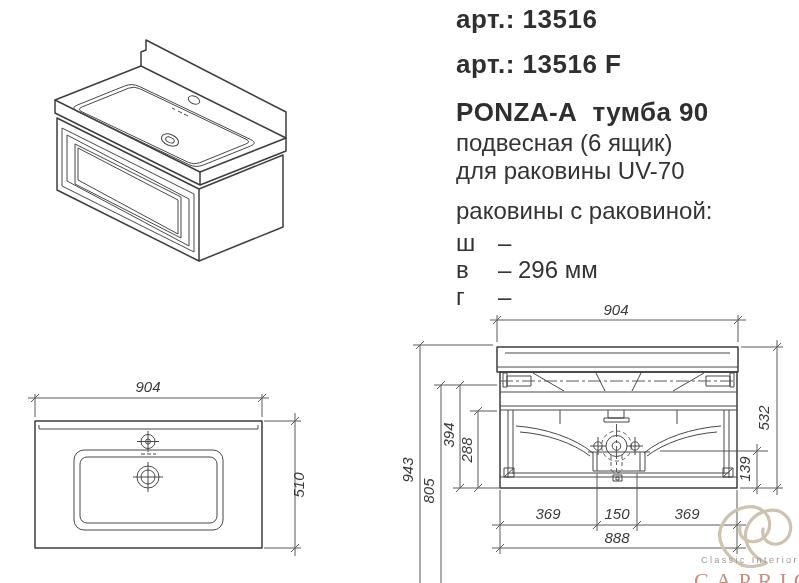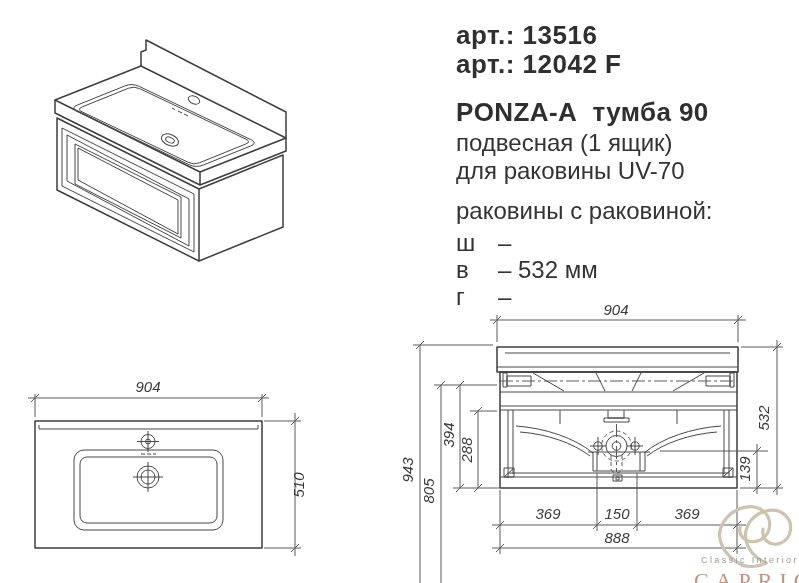--- a/index.html
+++ b/index.html
@@ -193,34 +193,34 @@
   </g>
 
   <g stroke="#cdc3ae" stroke-width="3.2" fill="none" stroke-linecap="round">
     <path d="M742,565 C724,556 714,538 723,523 C731,509 750,502 762,510 C773,518 772,534 760,540 C749,545 738,538 740,527"></path>
     <path d="M766,563 C749,555 741,539 748,525 C756,510 775,506 785,515 C794,523 792,538 781,543 C771,547 761,540 763,529"></path>
     <path d="M742,565 C750,568 760,566 766,563"></path>
   </g>
 </svg>
 
 <div class="textcol">
-  <div class="t-art" style="top:20px">арт.: 13516</div>
-  <div class="t-art" style="top:49px">арт.: 12042 F</div>
+  <div class="t-art" style="top:4px">арт.: 13516</div>
+  <div class="t-art" style="top:49px">арт.: 13516 F</div>
   <div class="t-title" style="top:97px">PONZA-A&nbsp; тумба 90</div>
-  <div class="t-body" style="top:129px">подвесная (1 ящик)</div>
+  <div class="t-body" style="top:129px">подвесная (6 ящик)</div>
   <div class="t-body" style="top:157px">для раковины UV-70</div>
   <div class="t-body" style="top:197px">раковины с раковиной:</div>
   <div class="size-row" style="top:229px">
     <span class="size-key">ш</span>
       <span class="size-dash">–</span>
   </div>
   <div class="size-row" style="top:256px">
     <span class="size-key">в</span>
       <span class="size-dash">–</span>
-      <span>532 мм</span>
+      <span>296 мм</span>
   </div>
   <div class="size-row" style="top:283px">
     <span class="size-key">г</span>
       <span class="size-dash">–</span>
   </div>
 </div>
 
 <div class="logo-tagline">Classic Interiors</div>
 <div class="logo-brand">CAPRIGO</div>
 

